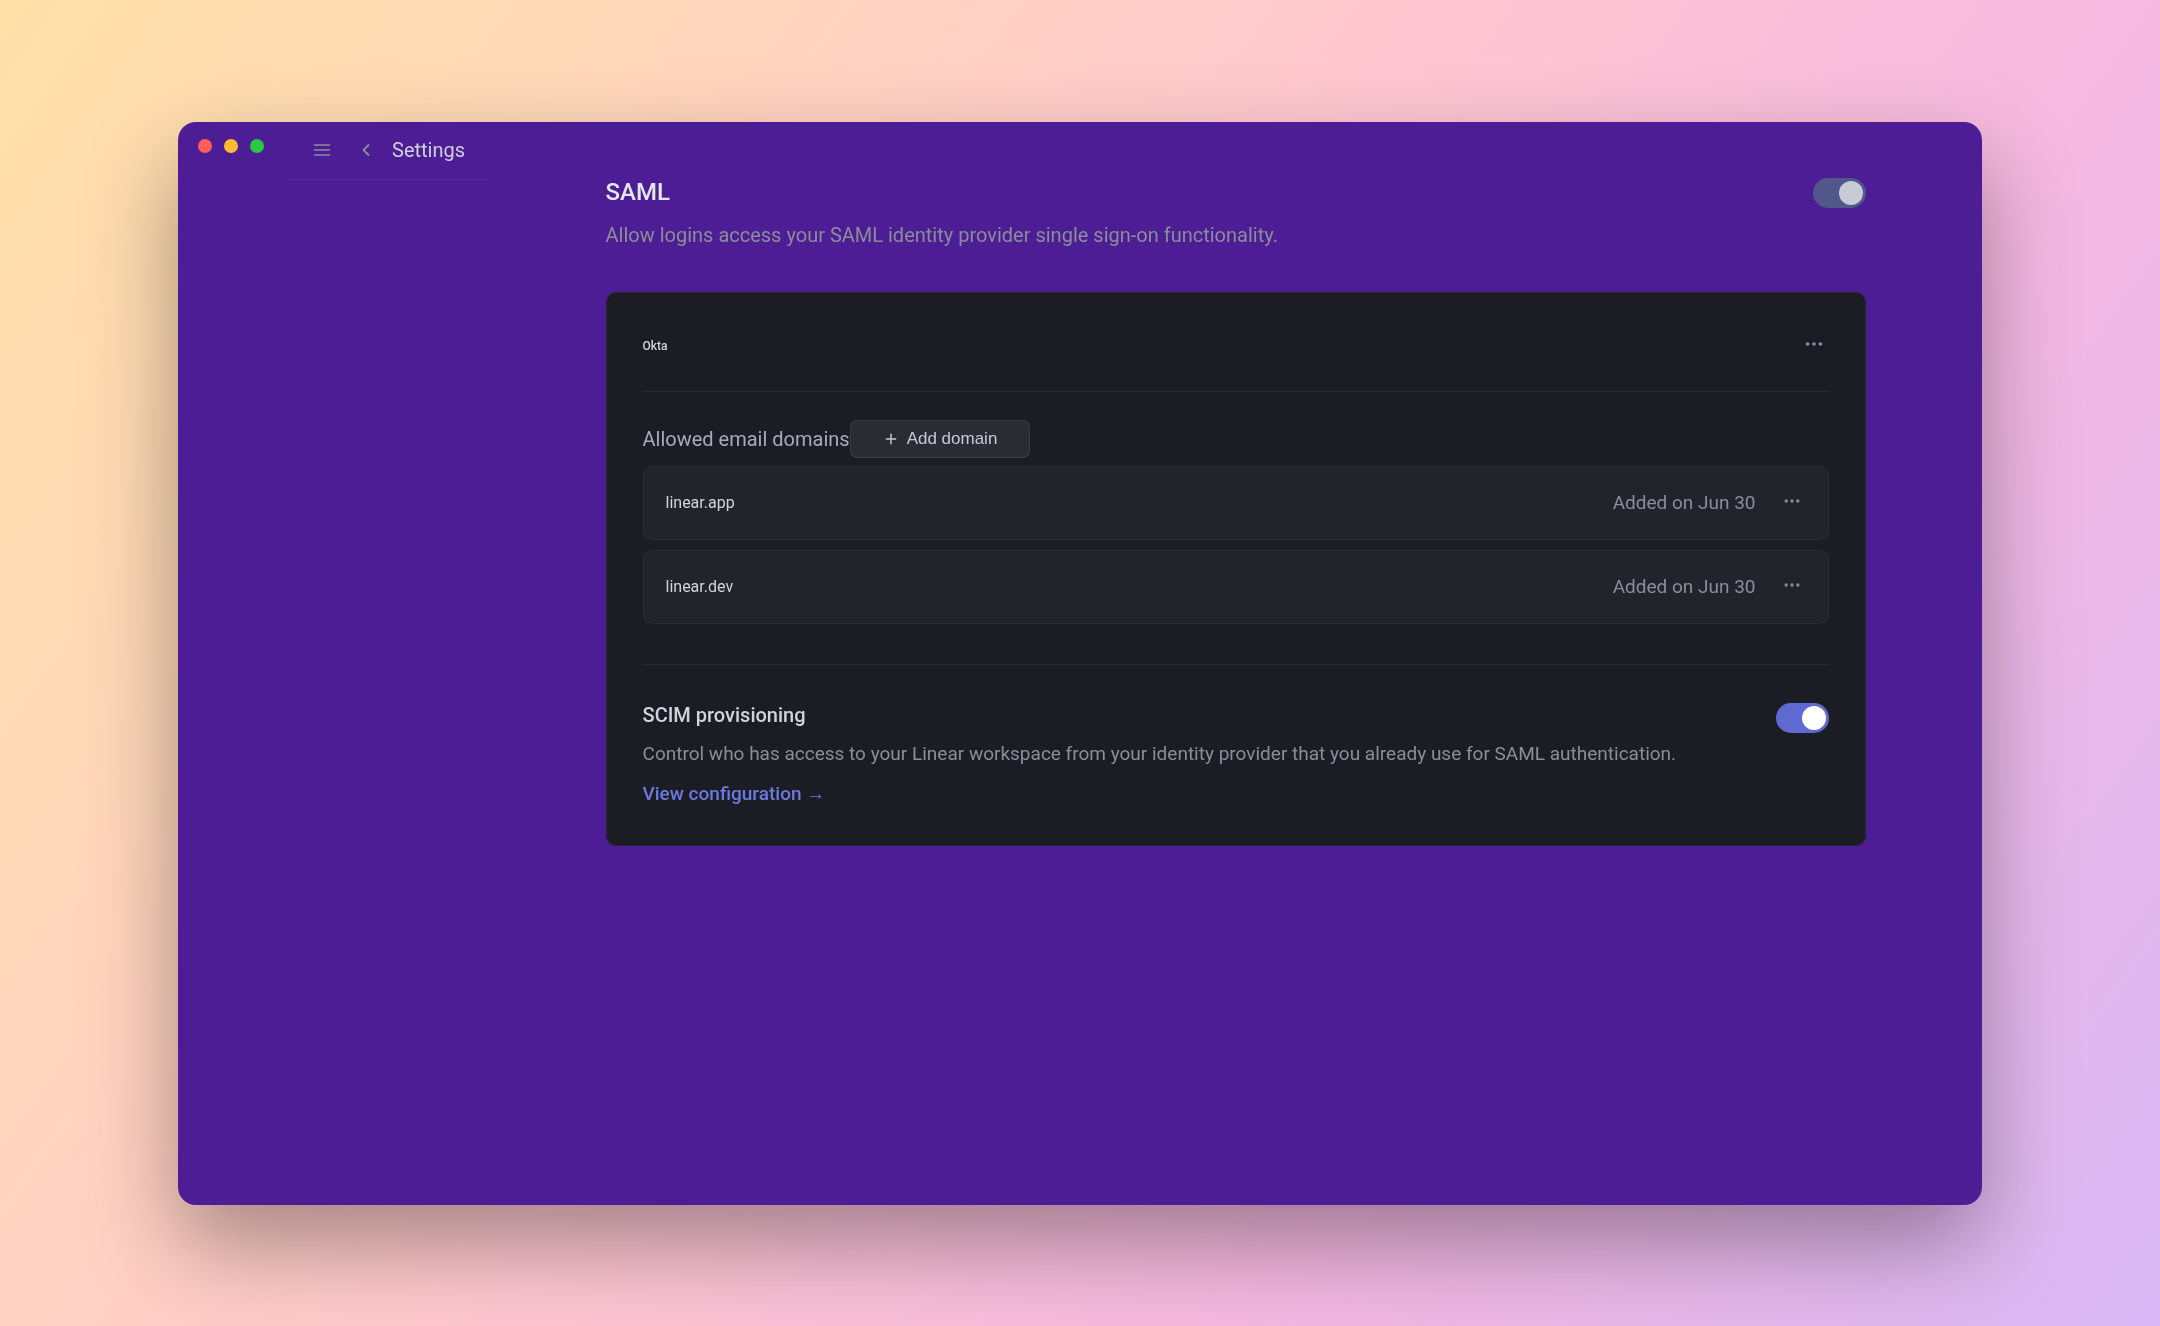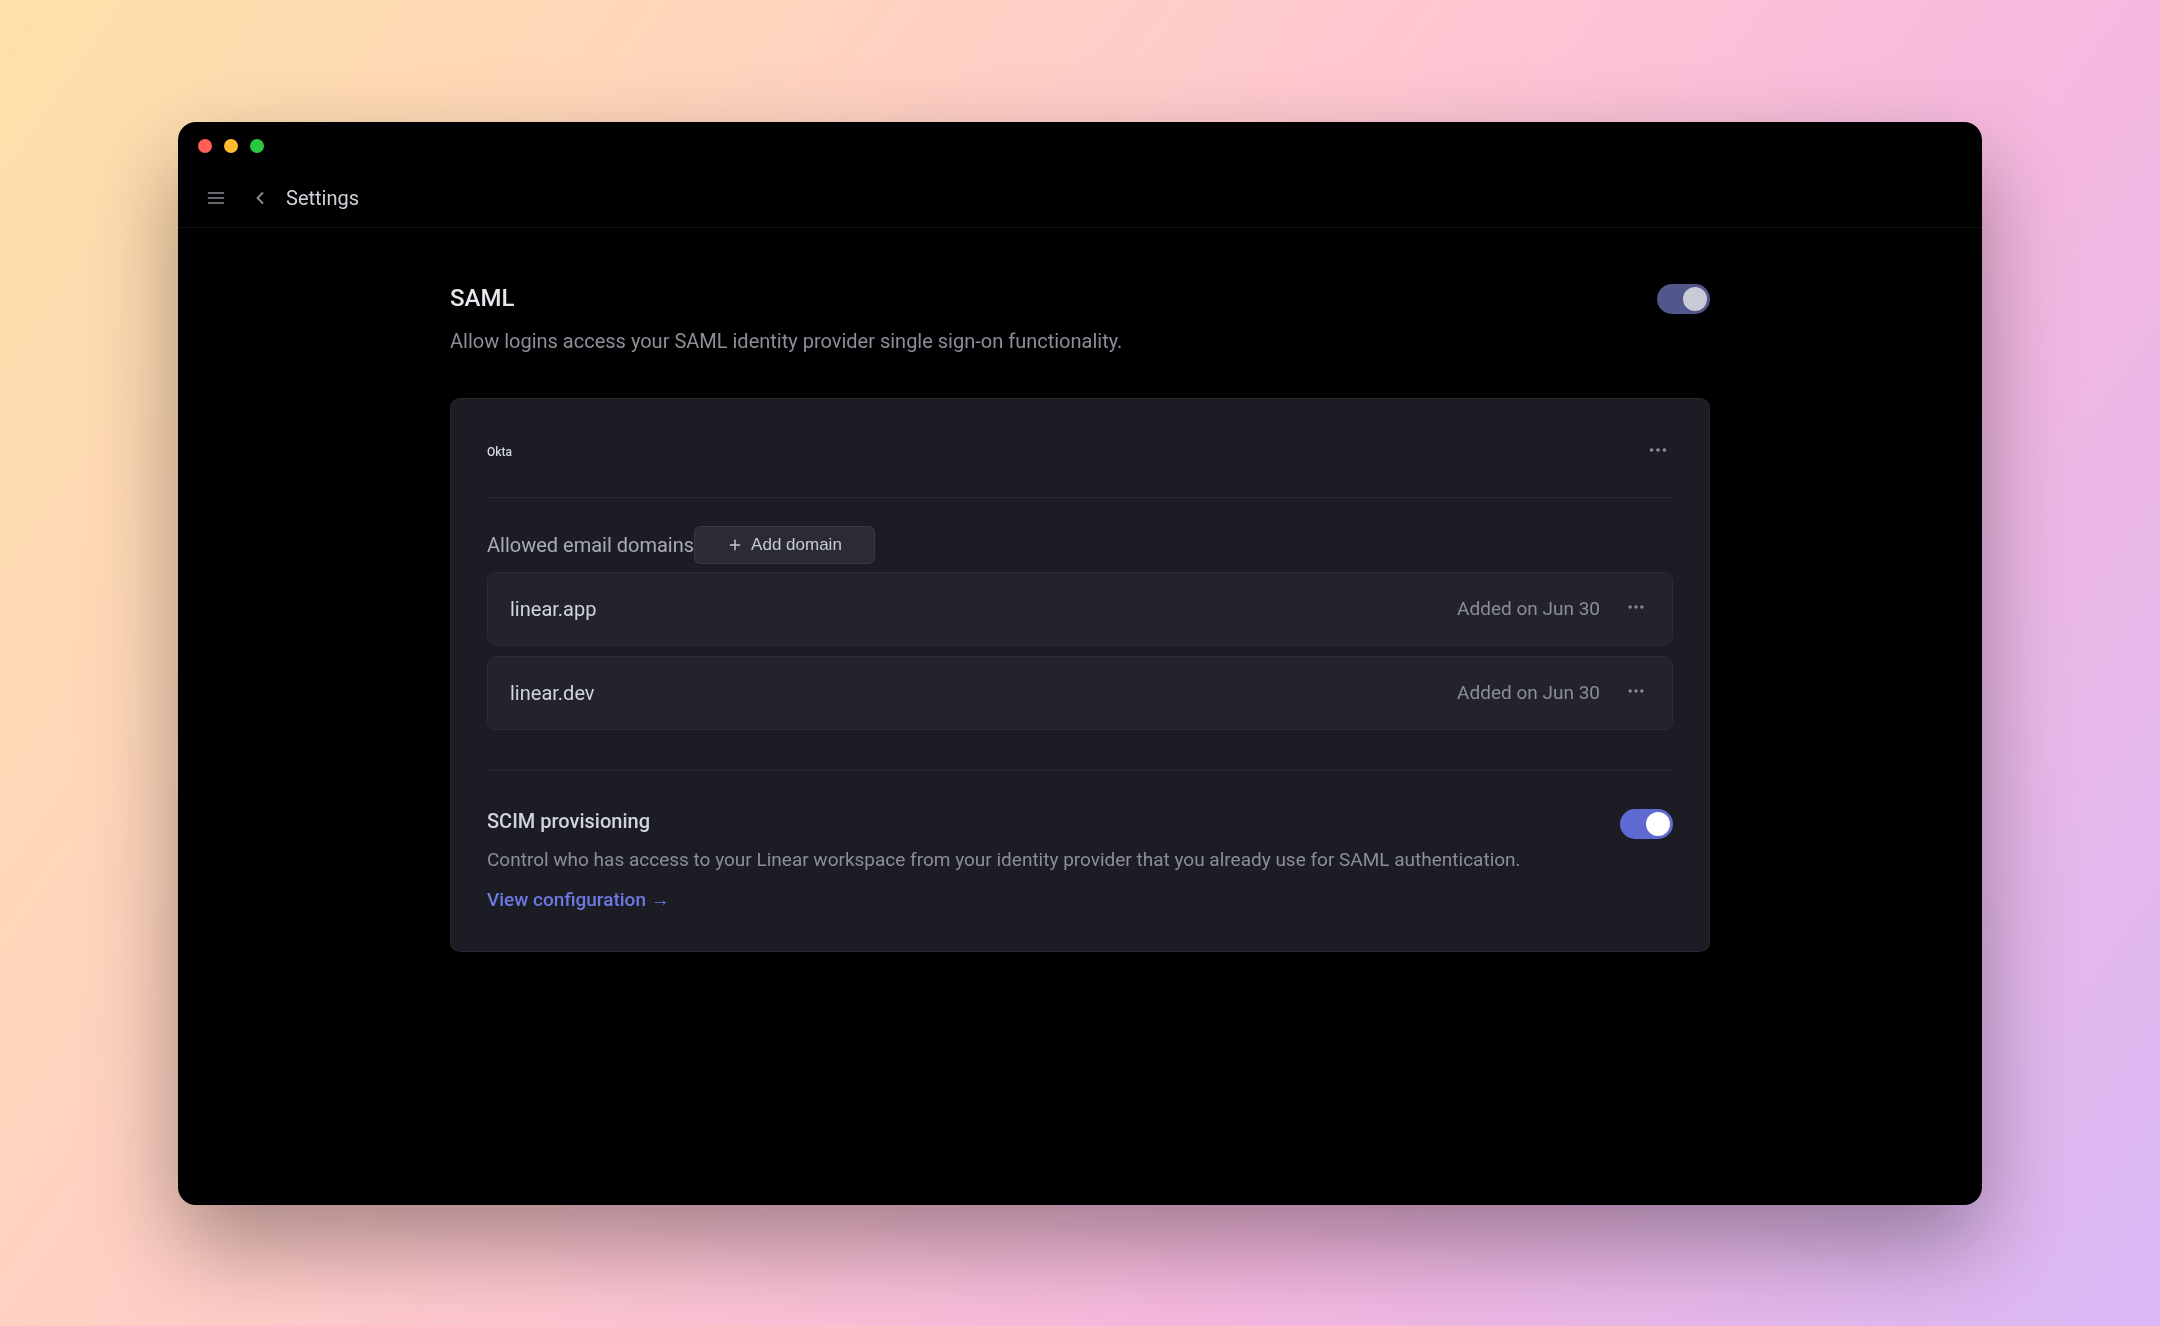--- a/index.html
+++ b/index.html
@@ -9,26 +9,26 @@
       height: 1326px;
       background: linear-gradient(125deg, #ffe0a8 0%, #ffd8b8 20%, #ffc8d0 45%, #f5b8e0 70%, #d8b8f5 100%);
       display: flex;
       align-items: center;
       justify-content: center;
       -webkit-font-smoothing: antialiased;
     }
     .window {
       width: 1804px;
       height: 1083px;
-      background: #000000;
+      background: #4c1d95;
       border-radius: 18px;
       box-shadow: 0 40px 90px rgba(0,0,0,0.35);
       overflow: hidden;
       display: flex;
-      flex-direction: column;
+      flex-direction: row;
     }
     .titlebar {
       height: 48px;
       display: flex;
       align-items: center;
       padding: 0 20px;
       gap: 12px;
     }
     .traffic-light { width: 14px; height: 14px; border-radius: 50%; }
     .tl-red { background: #ff5f57; }
@@ -155,21 +155,21 @@
       align-items: center;
       background: #22232b;
       border: 1px solid rgba(255,255,255,0.04);
       border-radius: 9px;
       padding: 20px 22px;
       margin-bottom: 10px;
     }
     .domain-name {
       flex: 1;
       color: #d2d4dc;
-      font-size: 20px;
+      font-size: 16px;
       font-weight: 400;
     }
     .domain-added {
       color: #8b8d98;
       font-size: 19px;
       margin-right: 22px;
     }
     .scim-section {
       margin-top: 40px;
       padding-top: 38px;

